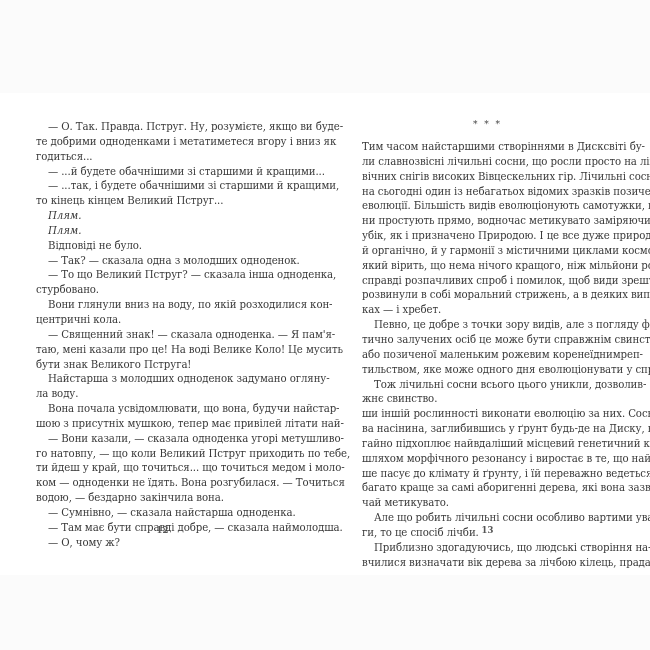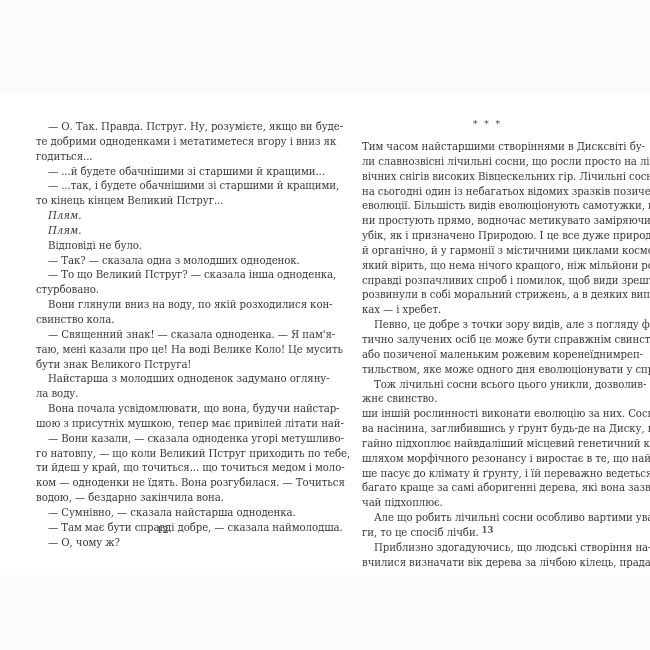--- a/index.html
+++ b/index.html
@@ -52,21 +52,21 @@
         <span class="line indent last">— ...й будете обачнішими зі старшими й кращими...</span>
         <span class="line indent">— ...так, і будете обачнішими зі старшими й кращими,</span>
         <span class="line last">то кінець кінцем Великий Пструг...</span>
         <span class="line indent last em">Плям.</span>
         <span class="line indent last em">Плям.</span>
         <span class="line indent last">Відповіді не було.</span>
         <span class="line indent last">— Так? — сказала одна з молодших одноденок.</span>
         <span class="line indent">— То що Великий Пструг? — сказала інша одноденка,</span>
         <span class="line last">стурбовано.</span>
         <span class="line indent">Вони глянули вниз на воду, по якій розходилися кон-</span>
-        <span class="line last">свинство кола.</span>
+        <span class="line last">центричні кола.</span>
         <span class="line indent">— Священний знак! — сказала одноденка. — Я пам'я-</span>
         <span class="line">таю, мені казали про це! На воді Велике Коло! Це мусить</span>
         <span class="line last">бути знак Великого Пструга!</span>
         <span class="line indent">Найстарша з молодших одноденок задумано огляну-</span>
         <span class="line last">ла воду.</span>
         <span class="line indent">Вона почала усвідомлювати, що вона, будучи найстар-</span>
         <span class="line">шою з присутніх мушкою, тепер має привілей літати най-</span>
         <span class="line indent">— Вони казали, — сказала одноденка угорі метушливо-</span>
         <span class="line">го натовпу, — що коли Великий Пструг приходить по тебе,</span>
         <span class="line">ти йдеш у край, що точиться... що точиться медом і моло-</span>
@@ -98,21 +98,21 @@
         <span class="line">або позиченої маленьким рожевим коренеїднимреп-</span>
         <span class="line">тильством, яке може одного дня еволюціонувати у справ-</span>
         <span class="line indent">Тож лічильні сосни всього цього уникли, дозволив-</span>
         <span class="line last">жнє свинство.</span>
         <span class="line">ши іншій рослинності виконати еволюцію за них. Сосно-</span>
         <span class="line">ва насінина, заглибившись у ґрунт будь-де на Диску, не-</span>
         <span class="line">гайно підхоплює найвдаліший місцевий генетичний код</span>
         <span class="line">шляхом морфічного резонансу і виростає в те, що найліп-</span>
         <span class="line">ше пасує до клімату й ґрунту, і їй переважно ведеться на-</span>
         <span class="line">багато краще за самі аборигенні дерева, які вона зазви-</span>
-        <span class="line last">чай підхоплює.</span>
+        <span class="line last">чай метикувато.</span>
         <span class="line indent">Але що робить лічильні сосни особливо вартими ува-</span>
         <span class="line last">ги, то це спосіб лічби.</span>
         <span class="line indent">Приблизно здогадуючись, що людські створіння на-</span>
         <span class="line">вчилися визначати вік дерева за лічбою кілець, прадавні</span>
       </div>
     <div class="pagenum">13</div>
   </div>
 </div>
 
 </body></html>

